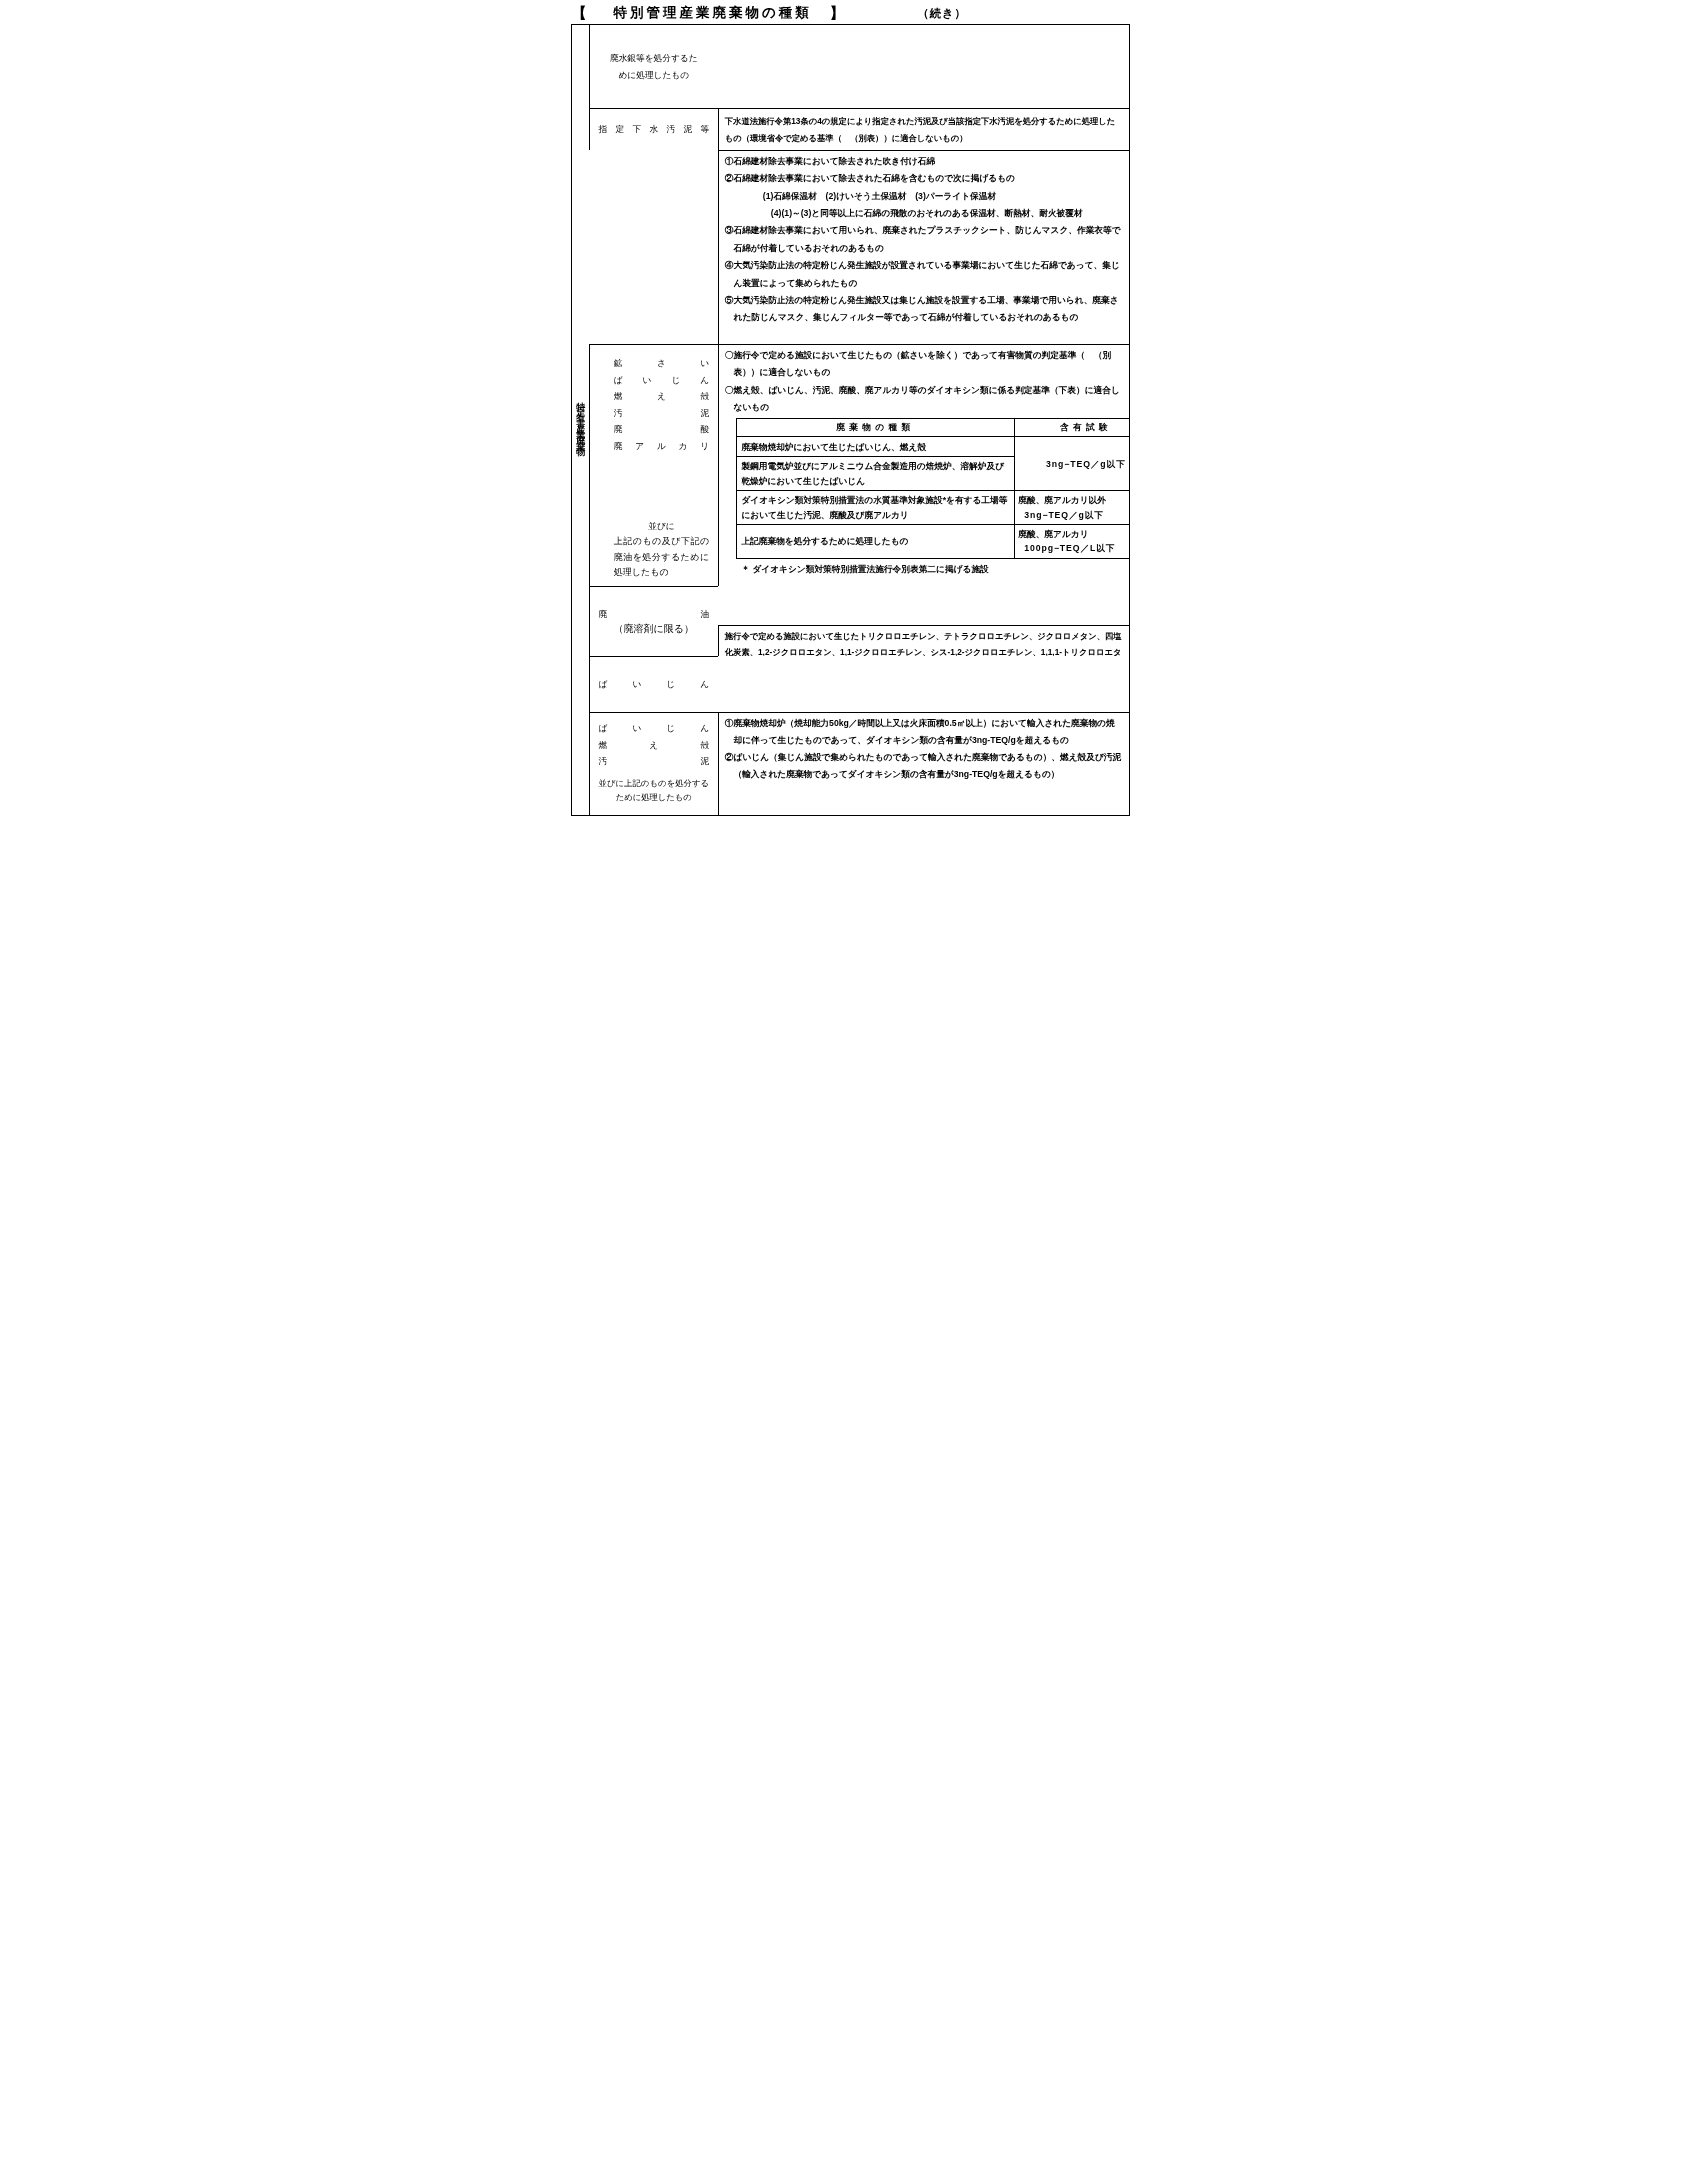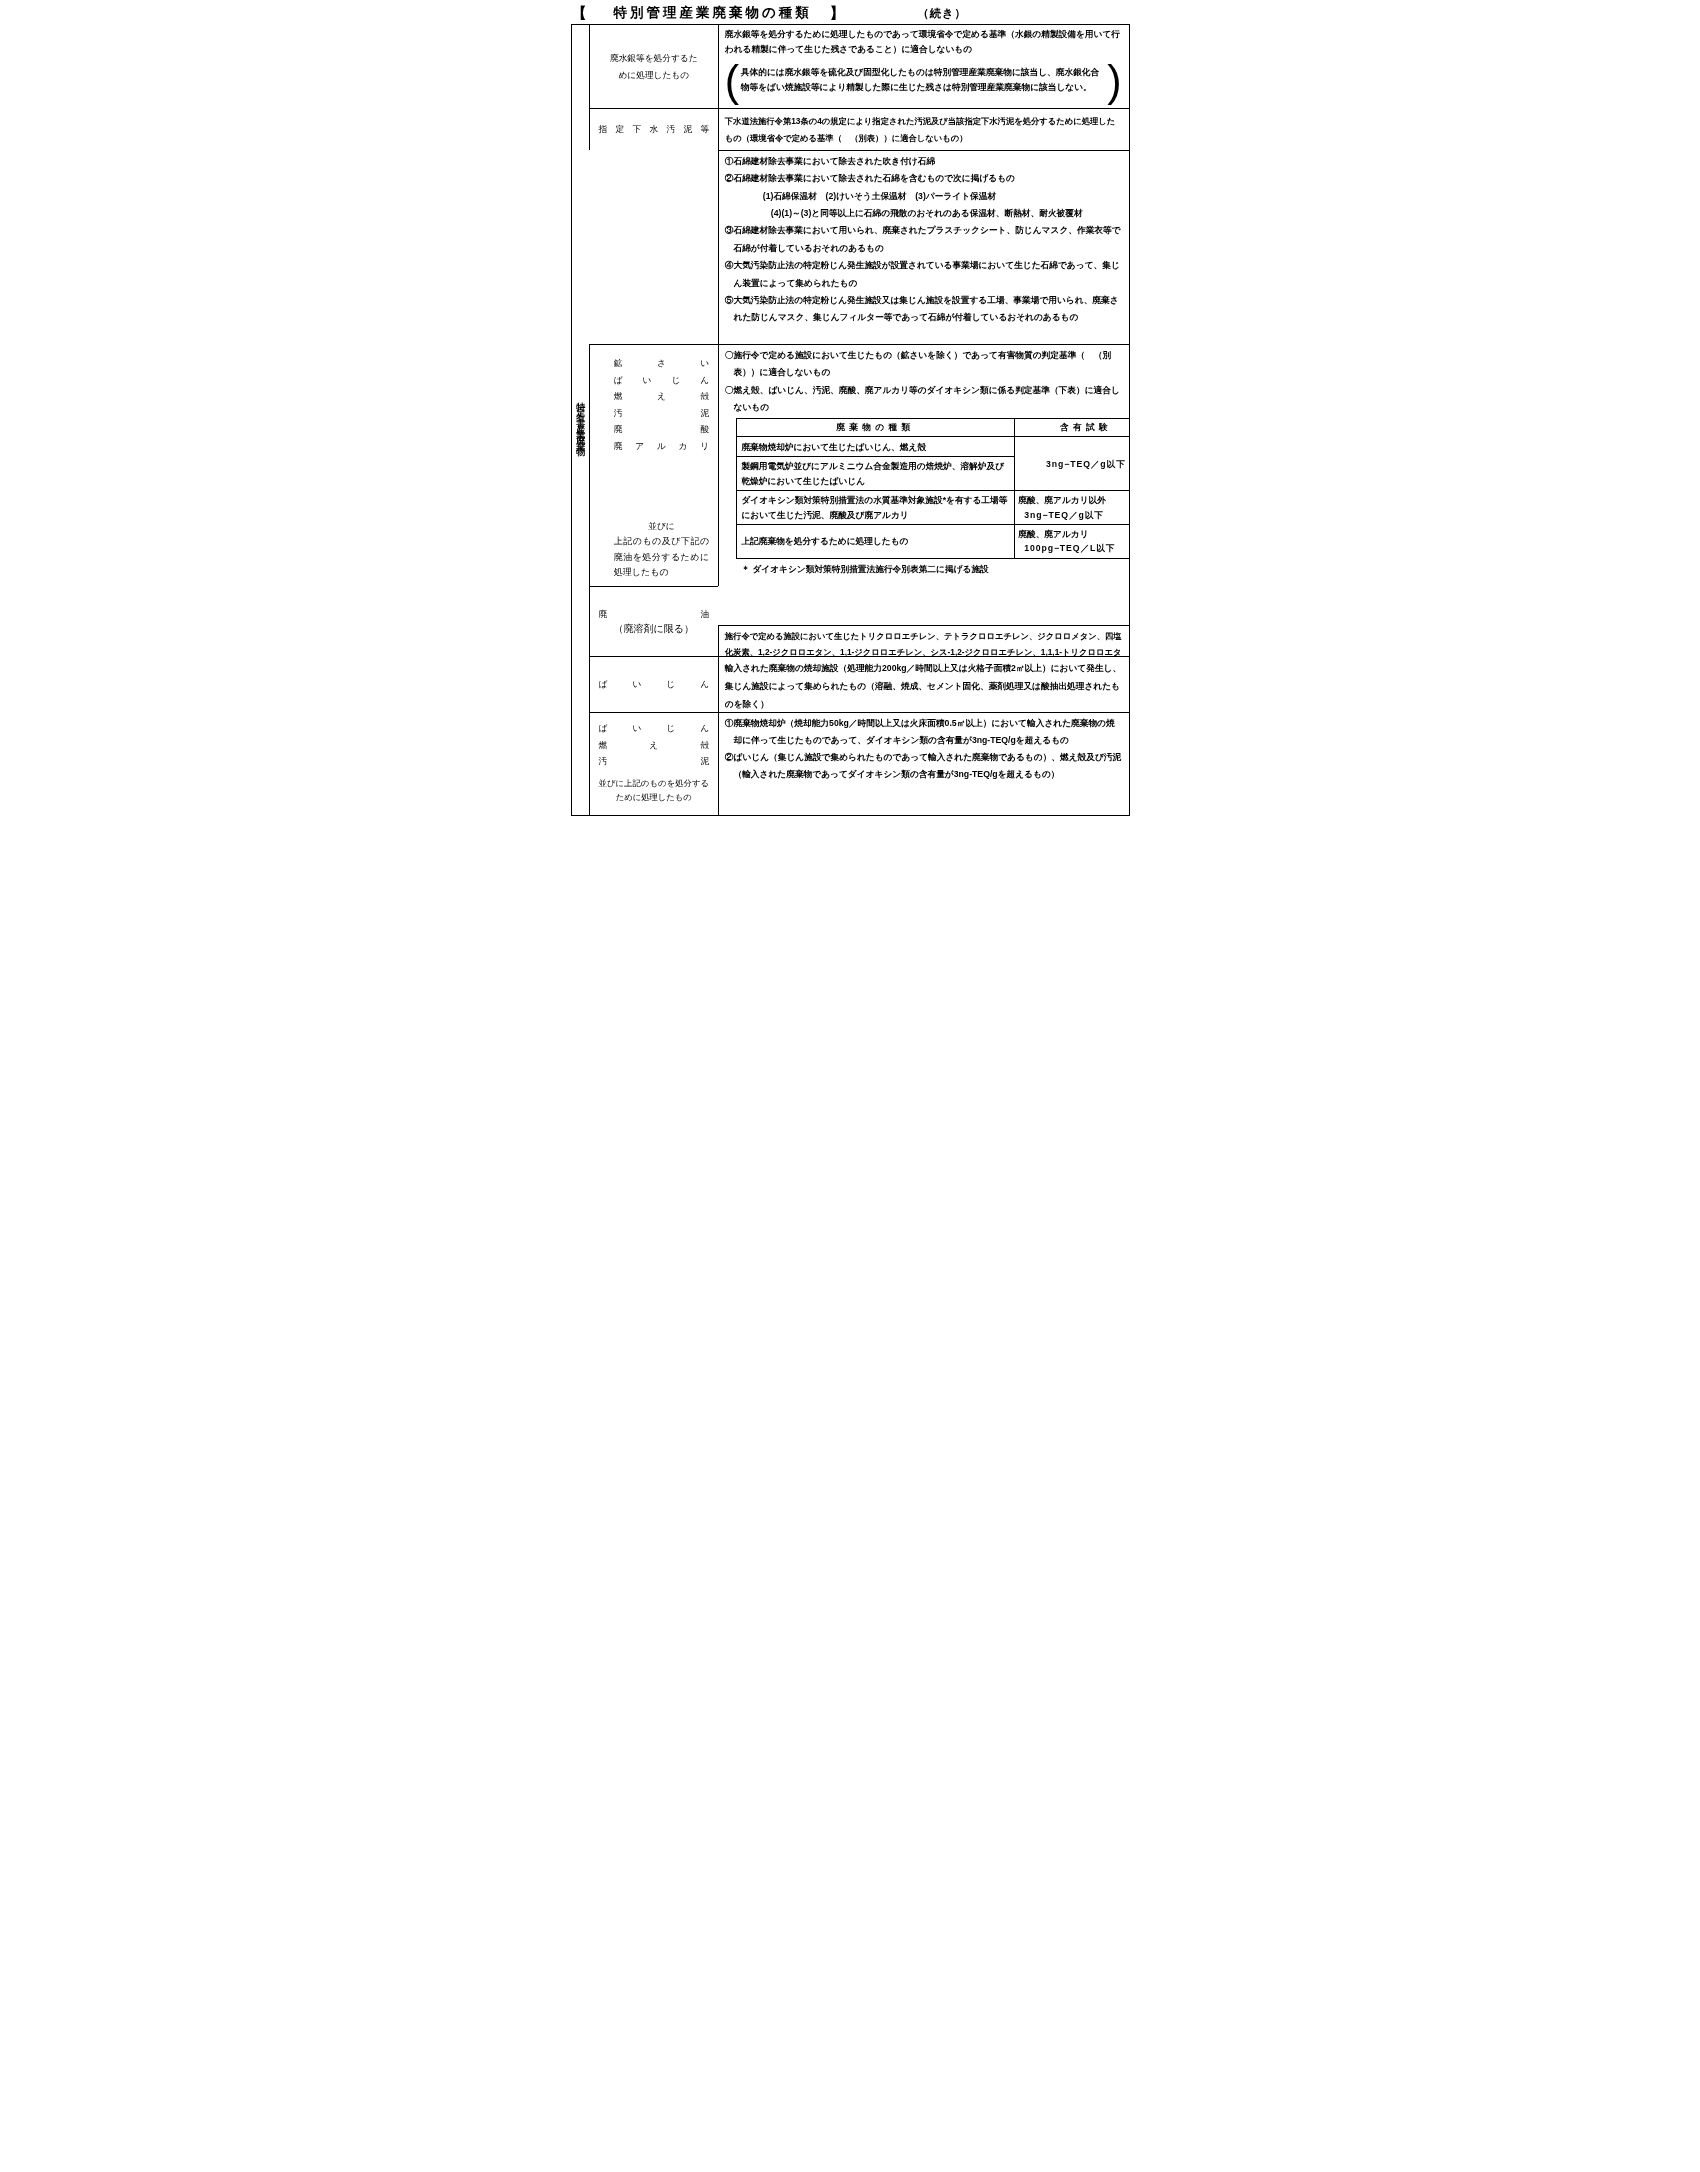--- a/index.html
+++ b/index.html
@@ -103,28 +103,20 @@
   <div class="table">
 
     <div class="side-cell">
       <span>特定有害産業廃棄物</span>
     </div>
 
     <div class="cell label-cell" style="grid-row:1;grid-column:2;">
       <div class="center">廃水銀等を処分するた</div>
       <div class="center">めに処理したもの</div>
     </div>
-    <div class="cell desc-cell lh36" style="grid-row:1;grid-column:3;">
-      <div>廃水銀等を処分するために処理したものであって環境省令で定める基準（水銀の精製設備を用いて行われる精製に伴って生じた残さであること）に適合しないもの</div>
-      <div class="note">
-        <span class="big-paren">(</span>
-        <div class="note-text">具体的には廃水銀等を硫化及び固型化したものは特別管理産業廃棄物に該当し、廃水銀化合物等をばい焼施設等により精製した際に生じた残さは特別管理産業廃棄物に該当しない。</div>
-        <span class="big-paren">)</span>
-      </div>
-    </div>
 
     <div class="cell bt label-cell" style="grid-row:2;grid-column:2;">
       <div class="spread">指定下水汚泥等</div>
     </div>
     <div class="cell bt desc-cell desc-r2 fs19" style="grid-row:2;grid-column:3;">
       <div>下水道法施行令第13条の4の規定により指定された汚泥及び当該指定下水汚泥を処分するために処理したもの（環境省令で定める基準（　（別表））に適合しないもの）</div>
     </div>
 
     <div class="cell bt desc-cell" style="grid-row:3;grid-column:3;">
       <div class="hang">①石綿建材除去事業において除去された吹き付け石綿</div>
@@ -186,23 +178,20 @@
       <div class="spread">廃油</div>
       <div class="center label-sub">（廃溶剤に限る）</div>
     </div>
     <div class="cell bt desc-cell lh38 fs19" style="grid-row:5;grid-column:3;margin-top:39px;">
       <div>施行令で定める施設において生じたトリクロロエチレン、テトラクロロエチレン、ジクロロメタン、四塩化炭素、1,2-ジクロロエタン、1,1-ジクロロエチレン、シス-1,2-ジクロロエチレン、1,1,1-トリクロロエタン、1,1,2-トリクロロエタン、1,3-ジクロロプロペン、ベンゼン、1,4-ジオキサン</div>
     </div>
 
     <div class="cell bt label-cell" style="grid-row:6;grid-column:2;">
       <div class="spread">ばいじん</div>
     </div>
-    <div class="cell bt desc-cell lh42" style="grid-row:6;grid-column:3;">
-      <div>輸入された廃棄物の焼却施設（処理能力200kg／時間以上又は火格子面積2㎡以上）において発生し、集じん施設によって集められたもの（溶融、焼成、セメント固化、薬剤処理又は酸抽出処理されたものを除く）</div>
-    </div>
 
     <div class="cell bt label-cell label-r7" style="grid-row:7;grid-column:2;">
       <div class="spread">ばいじん</div>
       <div class="spread">燃え殻</div>
       <div class="spread">汚泥</div>
       <div class="just-center">並びに上記のものを処分するために処理したもの</div>
     </div>
     <div class="cell bt desc-cell lh39" style="grid-row:7;grid-column:3;">
       <div class="hang">①廃棄物焼却炉（焼却能力50kg／時間以上又は火床面積0.5㎡以上）において輸入された廃棄物の焼却に伴って生じたものであって、ダイオキシン類の含有量が3ng-TEQ/gを超えるもの</div>
       <div class="hang">②ばいじん（集じん施設で集められたものであって輸入された廃棄物であるもの）、燃え殻及び汚泥（輸入された廃棄物であってダイオキシン類の含有量が3ng-TEQ/gを超えるもの）</div>

